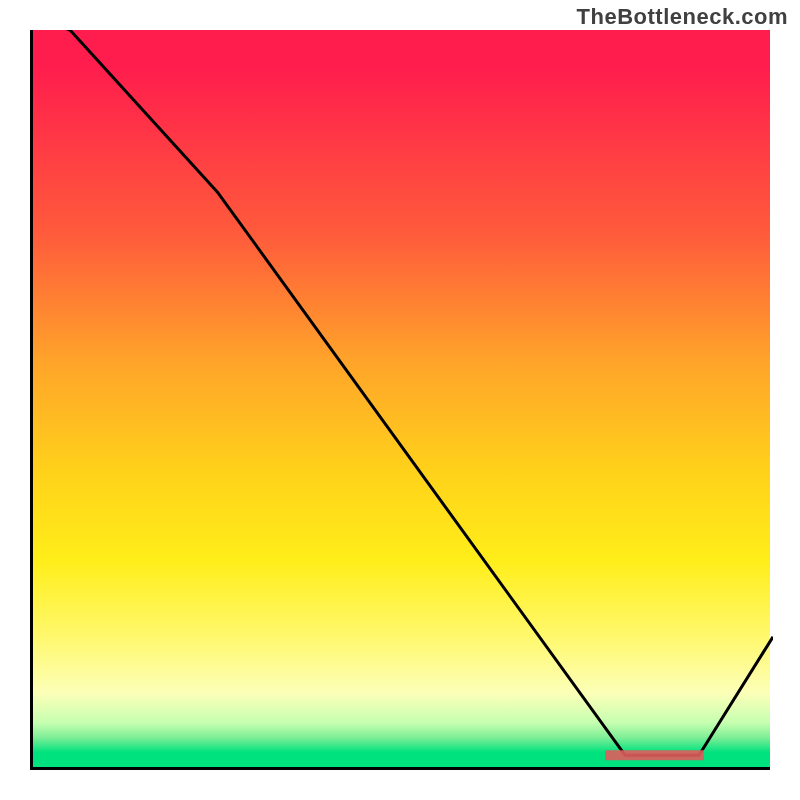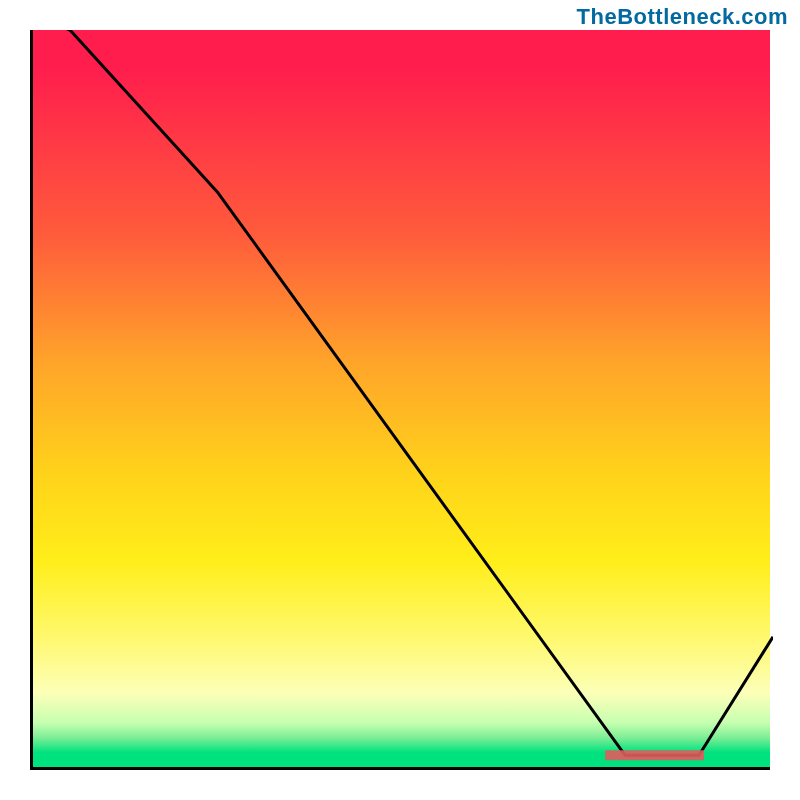--- a/index.html
+++ b/index.html
@@ -16,21 +16,21 @@
     width: 800px;
     height: 800px;
   }
   .watermark {
     position: absolute;
     top: 4px;
     right: 12px;
     font-size: 22px;
     font-weight: bold;
     letter-spacing: 0.5px;
-    color: #0369a1;
+    color: #404040;
     z-index: 5;
   }
   .plot-area {
     position: absolute;
     left: 30px;
     top: 30px;
     width: 740px;
     height: 740px;
     border-left: 3px solid #000000;
     border-bottom: 3px solid #000000;

